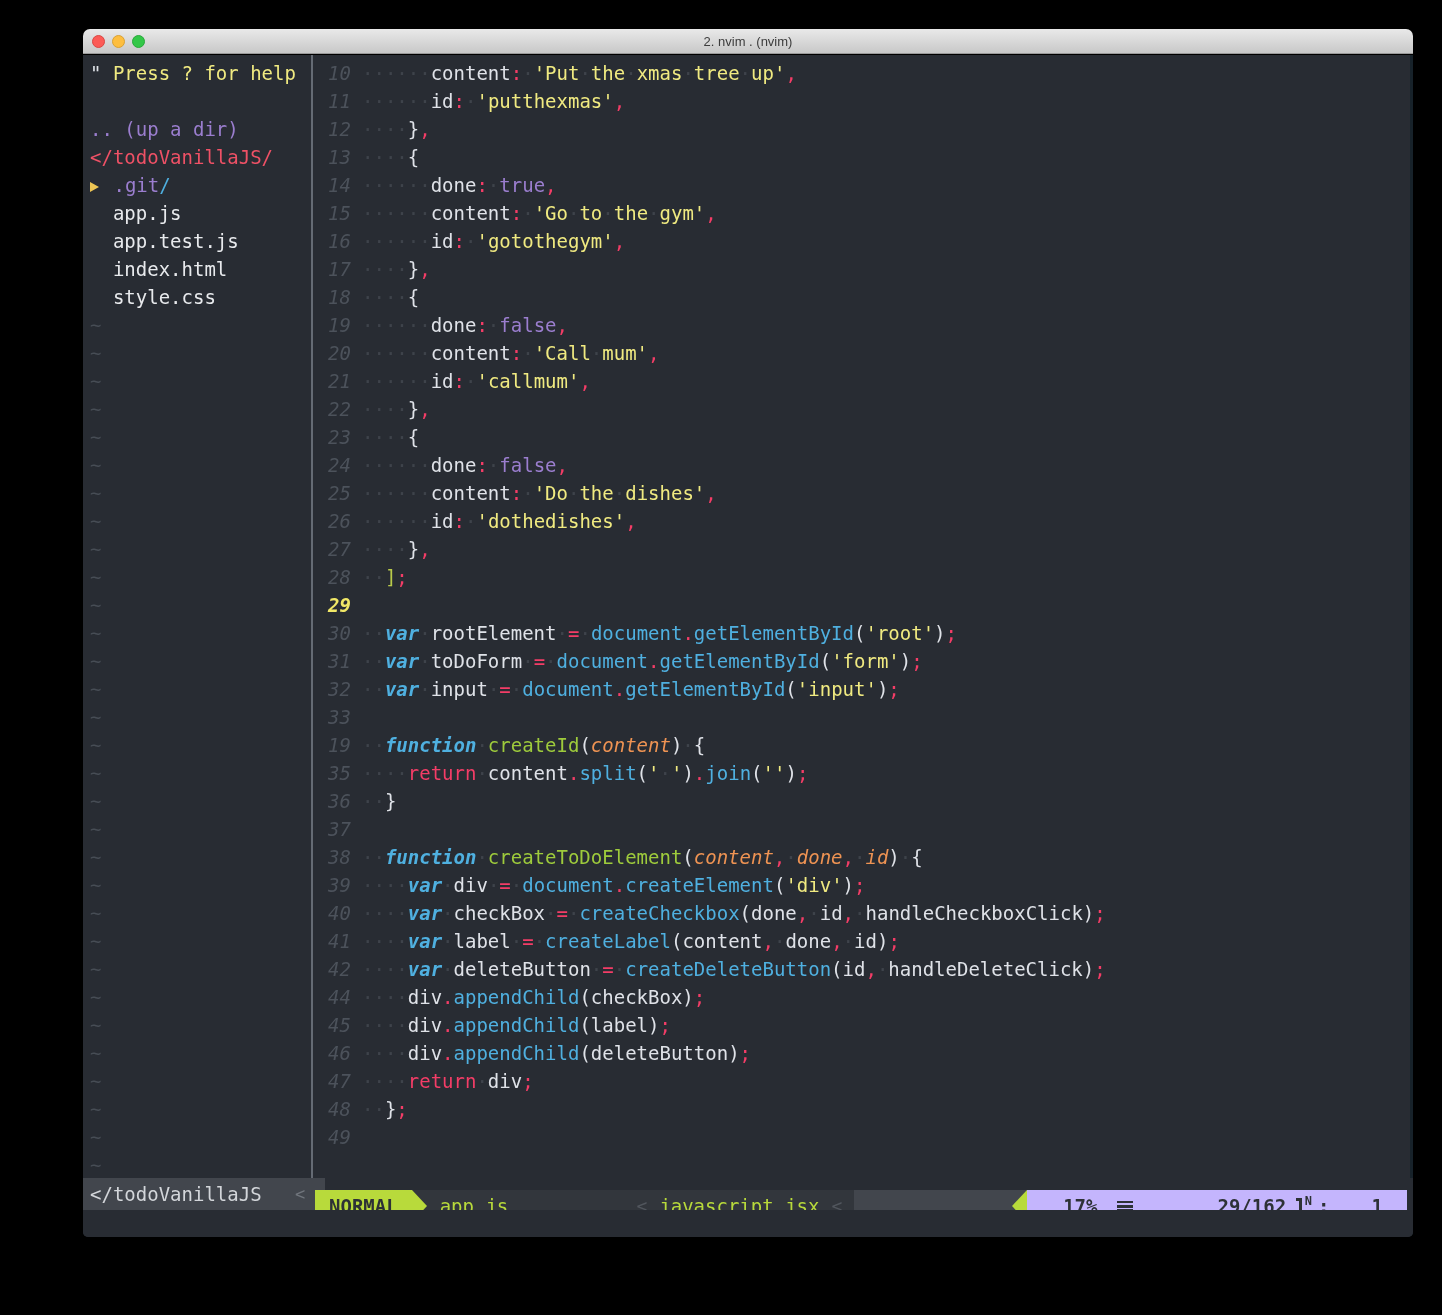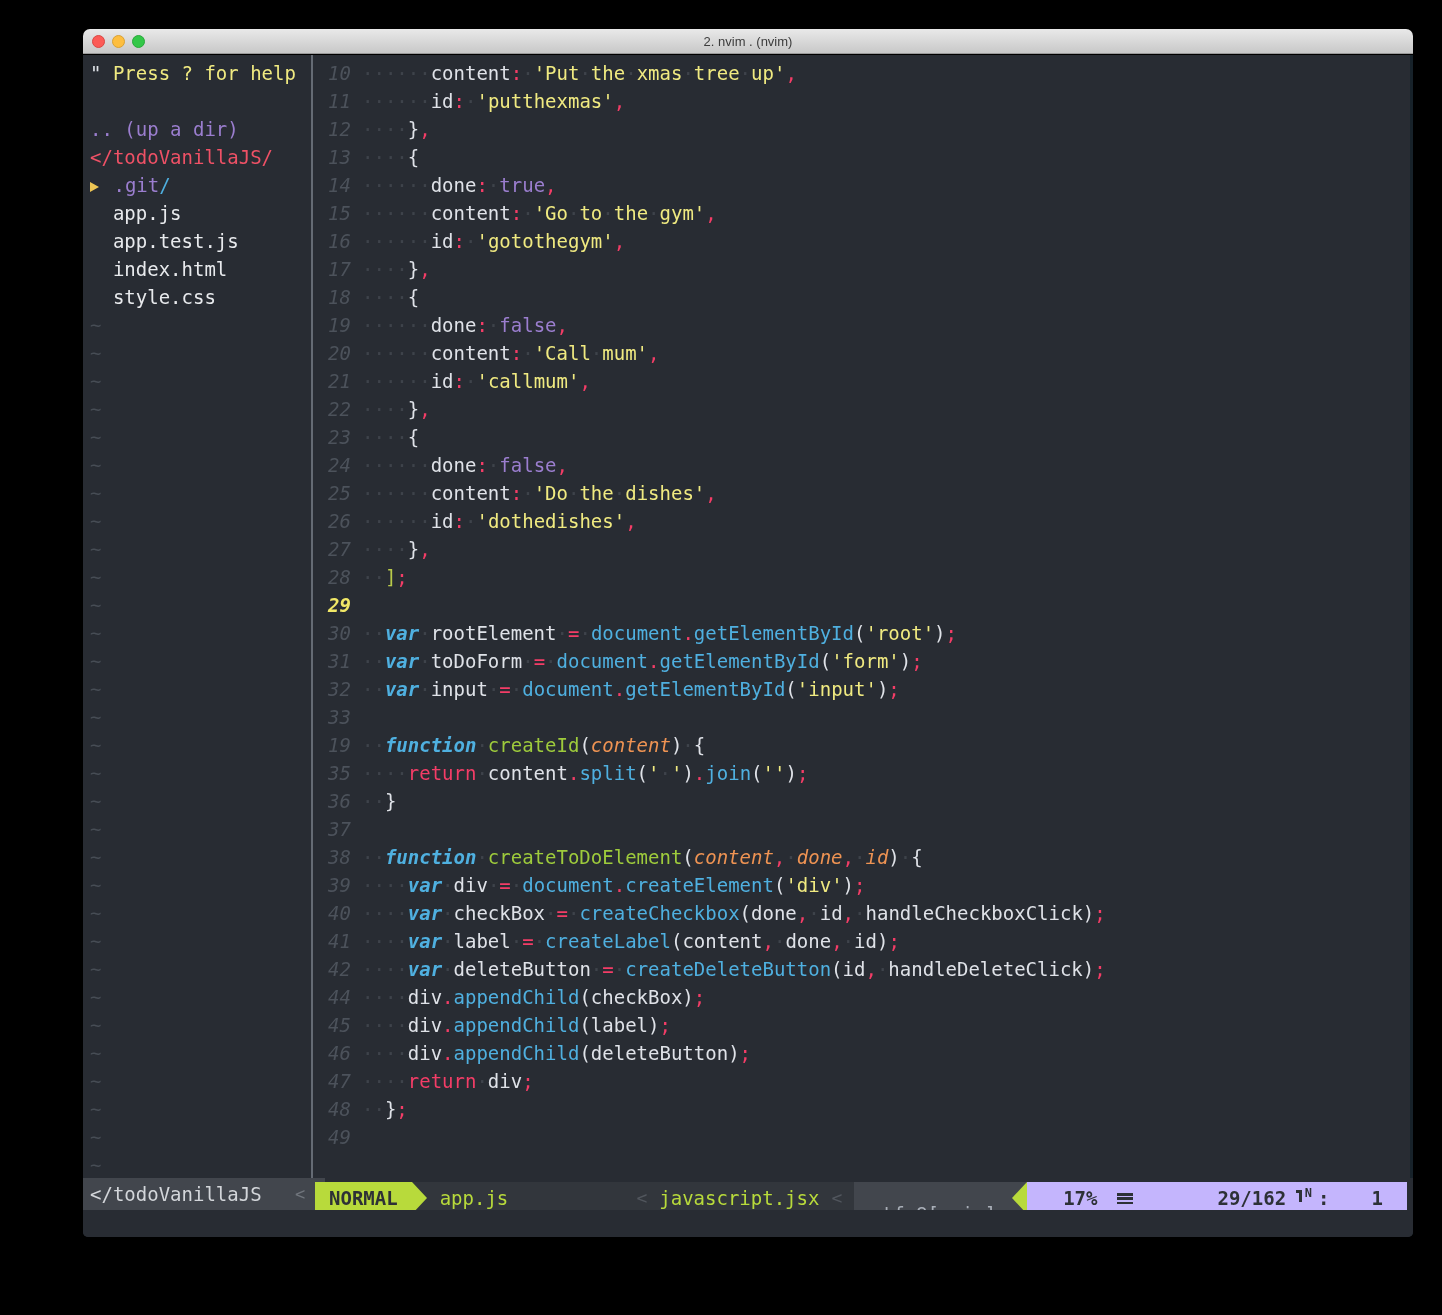--- a/index.html
+++ b/index.html
@@ -63,21 +63,21 @@
   .tri { display:inline-block; width:0; height:0; border-left:9px solid #edc554;
          border-top:5px solid transparent; border-bottom:5px solid transparent;
          margin-right:3px; }
 
   
   .statusbar { position:absolute; left:0; right:0; bottom:27px; height:32px;
                background:#282c33; font-size:19px; line-height:32px; }
   .sb-sidebar { position:absolute; left:0; top:0; width:242px; height:32px;
                 background:#42464d; color:#d3d6da; padding-left:7px; white-space:pre; }
   .sb-chev { position:absolute; left:212px; top:0; color:#70757c; font-size:17px; }
-  .sb-editor { position:absolute; left:232px; right:6px; top:4px; height:32px;
+  .sb-editor { position:absolute; left:232px; right:6px; top:12px; height:32px;
                background:#32363c; display:flex; align-items:center; }
   .mode { background:#b8da3b; color:#2d3136; font-weight:bold; padding:0 14px;
           height:32px; flex:none; }
   .mode-arrow { width:0; height:0; border-top:16px solid transparent;
                 border-bottom:16px solid transparent; border-left:15px solid #b8da3b;
                 flex:none; }
   .sb-file { color:#b8da3b; margin-left:13px; }
   .sb-spacer { flex:1; }
   .thin-chev { color:#51565d; margin:0 12px; font-size:18px; }
   .sb-ft { color:#b8da3b; }

